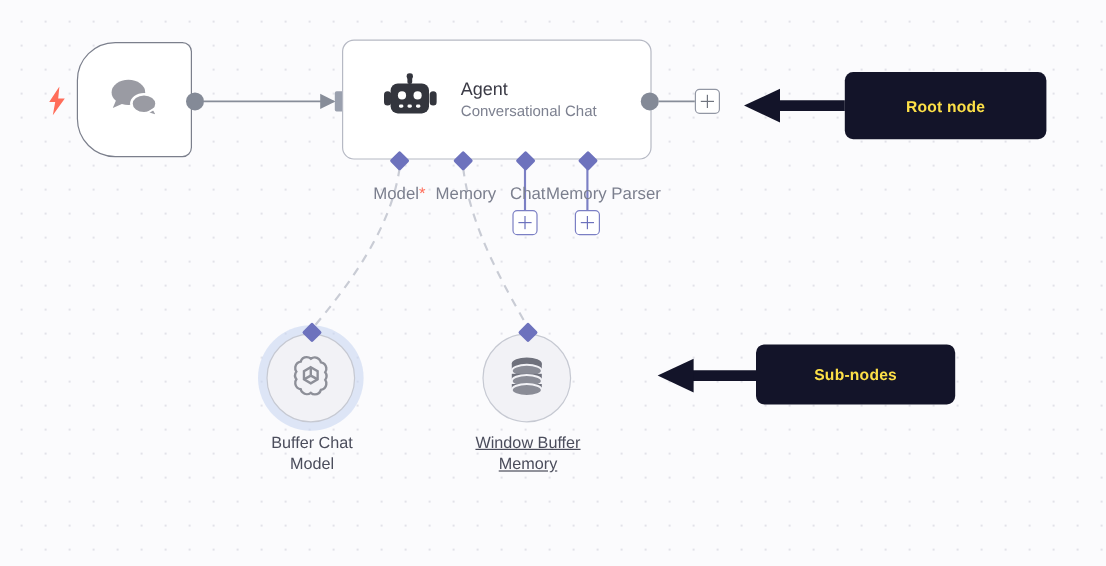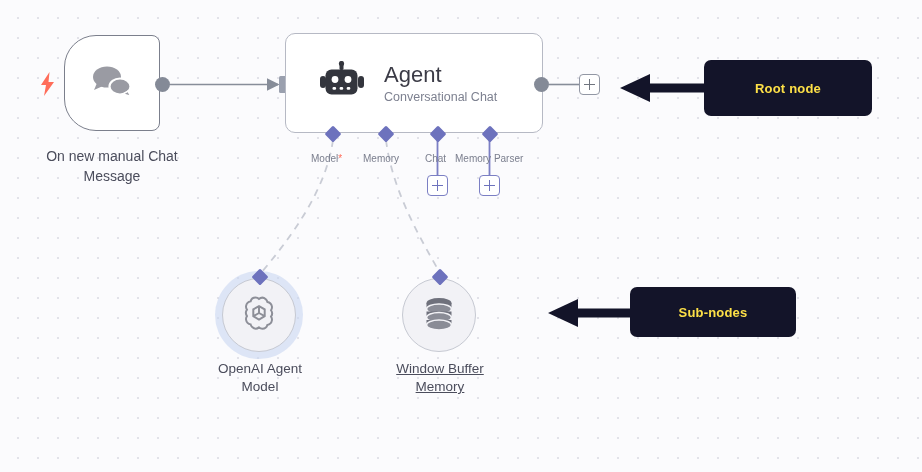--- a/index.html
+++ b/index.html
@@ -45,21 +45,21 @@
     left: 285px; top: 33px;
     width: 258px; height: 100px;
     background: #ffffff;
     border: 1.4px solid #b6b9c4;
     border-radius: 10px;
     display: flex; align-items: center;
     padding-left: 34px;
     gap: 20px;
   }
   .agent-text { display: flex; flex-direction: column; line-height: 1.15; }
-  .agent-title { font-size: 22px; color: #3b3b46; }
+  .agent-title { font-size: 15px; color: #3b3b46; }
   .agent-sub { font-size: 12.5px; color: #7d8190; margin-top: 3px; }
 
   .port-in {
     position: absolute;
     left: 279px; top: 76px;
     width: 8px; height: 17px;
     background: #9aa0ae;
     border-radius: 1.5px;
   }
   .port-out-dot {
@@ -100,21 +100,21 @@
   
   .diamond {
     position: absolute;
     width: 12px; height: 12px;
     background: #6d72bd;
     transform: rotate(45deg);
     border-radius: 1.5px;
   }
   .port-label {
     position: absolute;
-    font-size: 10px;
+    font-size: 14px;
     color: #7b7f8e;
     white-space: nowrap;
   }
   .req-star { color: #ff6d5a; }
 
   
   .sub-node {
     position: absolute;
     width: 74px; height: 74px;
     border-radius: 50%;
@@ -196,22 +196,20 @@
         <path d="M39,28 L42,33.5 L34,31 Z" fill="#9a9ba3" stroke="#ffffff" stroke-width="1.6"></path>
       </svg>
     </span>
   </div>
   <span class="bolt">
     <svg width="15" height="24" viewBox="0 0 15 24">
       <path d="M9.5,0 L1,13 L6,13 L4,24 L14,10 L8.5,10 Z" fill="#ff6d5a"></path>
     </svg>
   </span>
   <div class="port-out-dot"></div>
-  <div class="node-label" style="left:8px; top:146px; width:208px;">On new manual Chat
-Message</div>
 
   <div class="port-in"></div>
   <div class="agent-node">
     <span>
       <svg width="44" height="40" viewBox="0 0 44 40">
         <rect x="19.5" y="1" width="4" height="8" rx="1.6" fill="#33353d"></rect>
         <circle cx="21.5" cy="2.5" r="2.6" fill="#33353d"></circle>
         <rect x="5.5" y="8.5" width="32" height="25" rx="6" fill="#33353d"></rect>
         <rect x="0" y="15" width="6" height="12" rx="3" fill="#33353d"></rect>
         <rect x="38" y="15" width="6" height="12" rx="3" fill="#33353d"></rect>
@@ -260,21 +258,21 @@
       <svg width="38" height="38" viewBox="0 0 24 24" fill="none" stroke="#8d8f98" stroke-width="1.25">
         <path d="M12 3.1c1.3-1 3.1-.9 4.3.2 .5.45 .85 1.04 1 1.7 1.45.25 2.6 1.38 2.85 2.83 .15.85-.05 1.72-.55 2.42 .85 1.2 .85 2.82 0 4.02 .5 .7 .7 1.57 .55 2.42-.25 1.45-1.4 2.58-2.85 2.83-.4 1.4-1.68 2.38-3.15 2.38-.8 0-1.57-.3-2.15-.82-1.3 1-3.1.9-4.3-.2-.5-.45-.85-1.04-1-1.7-1.45-.25-2.6-1.38-2.85-2.83-.15-.85.05-1.72.55-2.42-.85-1.2-.85-2.82 0-4.02-.5-.7-.7-1.57-.55-2.42 .25-1.45 1.4-2.58 2.85-2.83 .4-1.4 1.68-2.38 3.15-2.38 .8 0 1.57 .3 2.15 .82Z"></path>
         <path d="M12 7.6 L15.6 9.7 L15.6 14 L12 16.1 L8.4 14 L8.4 9.7 Z"></path>
         <path d="M12 7.6 L12 12"></path>
         <path d="M15.6 14 L12 12"></path>
         <path d="M8.4 14 L12 12"></path>
       </svg>
     </span>
   </div>
   <div class="diamond" style="left:254px; top:271px;"></div>
-  <div class="sub-label" style="left:180px; top:360px; width:160px;">OpenAI Agent
+  <div class="sub-label" style="left:180px; top:360px; width:160px;">Buffer Chat
 Model</div>
 
   <div class="sub-node" style="left:402px; top:278px;">
     <span>
       <svg width="36" height="38" viewBox="0 0 36 38">
         <ellipse cx="18" cy="9" rx="12.5" ry="5" fill="#6f717c"></ellipse>
         <rect x="5.5" y="9" width="25" height="6" fill="#6f717c"></rect>
         <ellipse cx="18" cy="15" rx="12.5" ry="5" fill="#8a8c96" stroke="#f2f2f6" stroke-width="1.6"></ellipse>
         <rect x="5.5" y="17.5" width="25" height="6" fill="#6f717c"></rect>
         <ellipse cx="18" cy="23.5" rx="12.5" ry="5" fill="#8a8c96" stroke="#f2f2f6" stroke-width="1.6"></ellipse>

